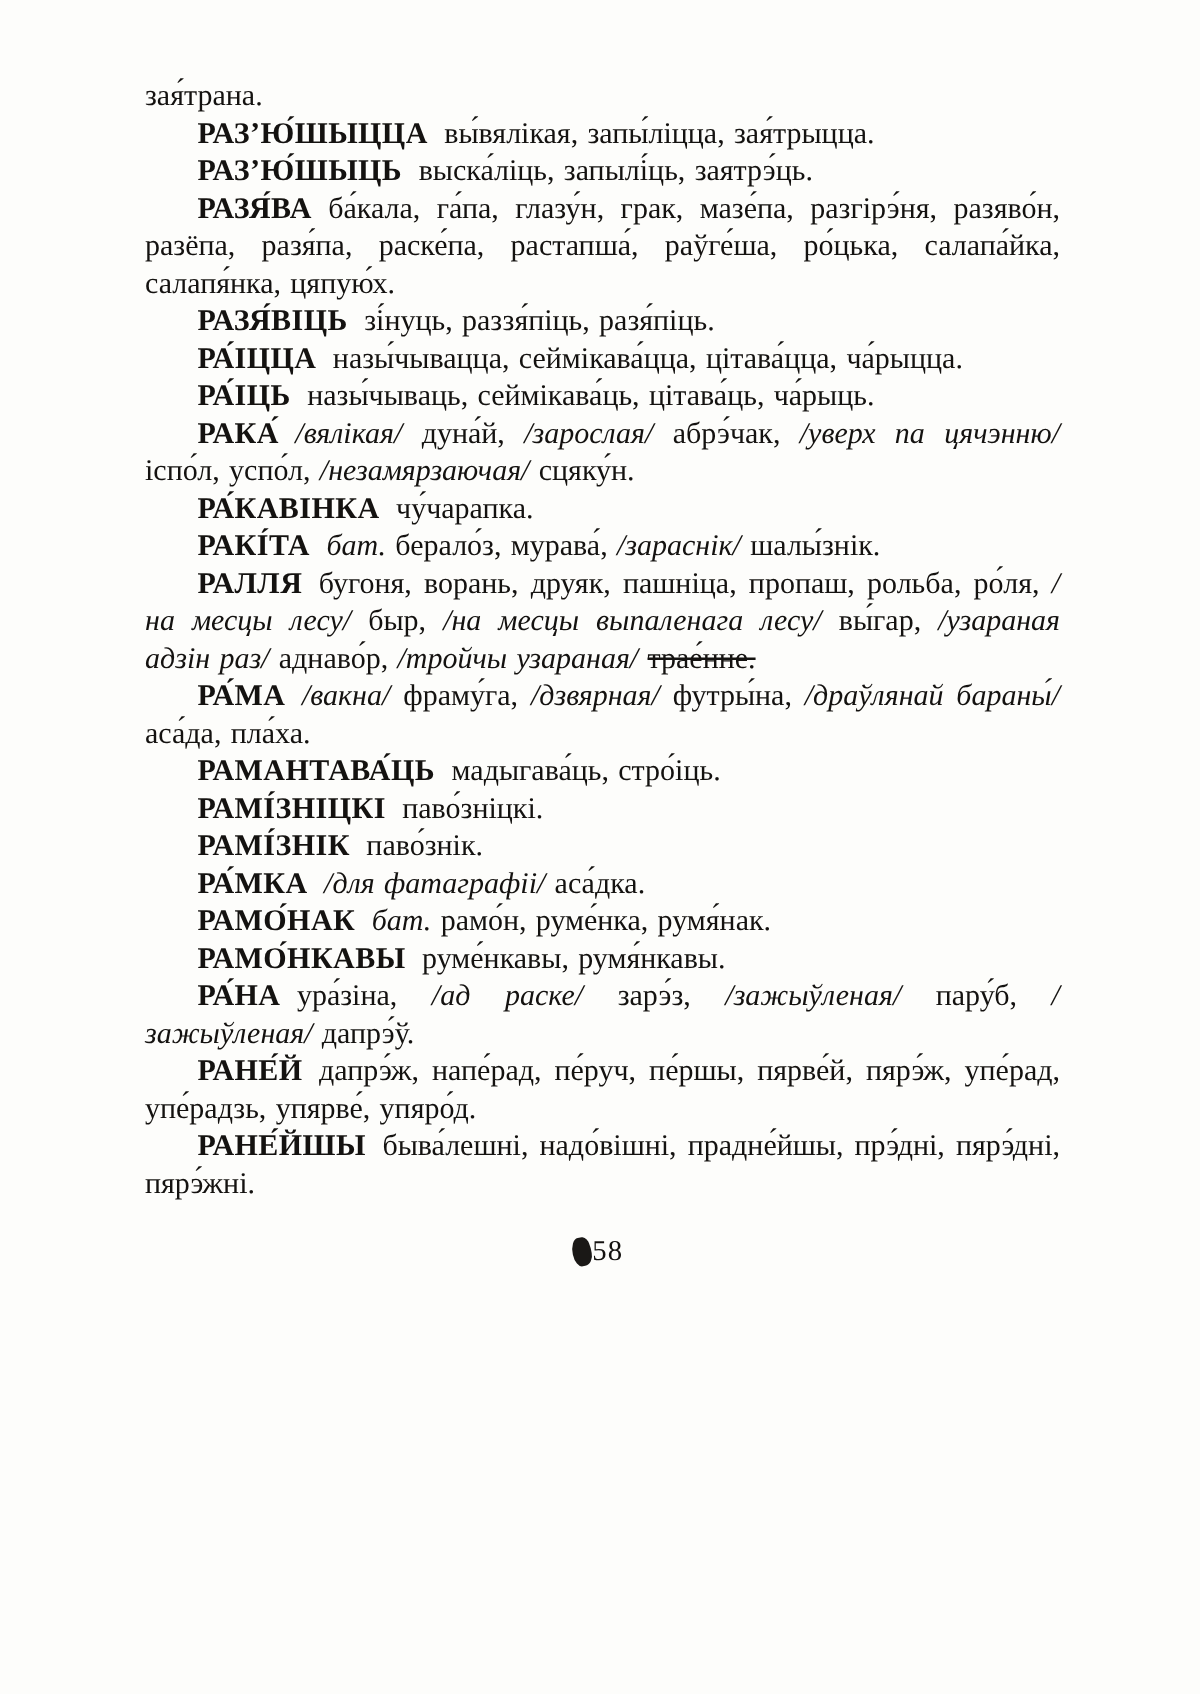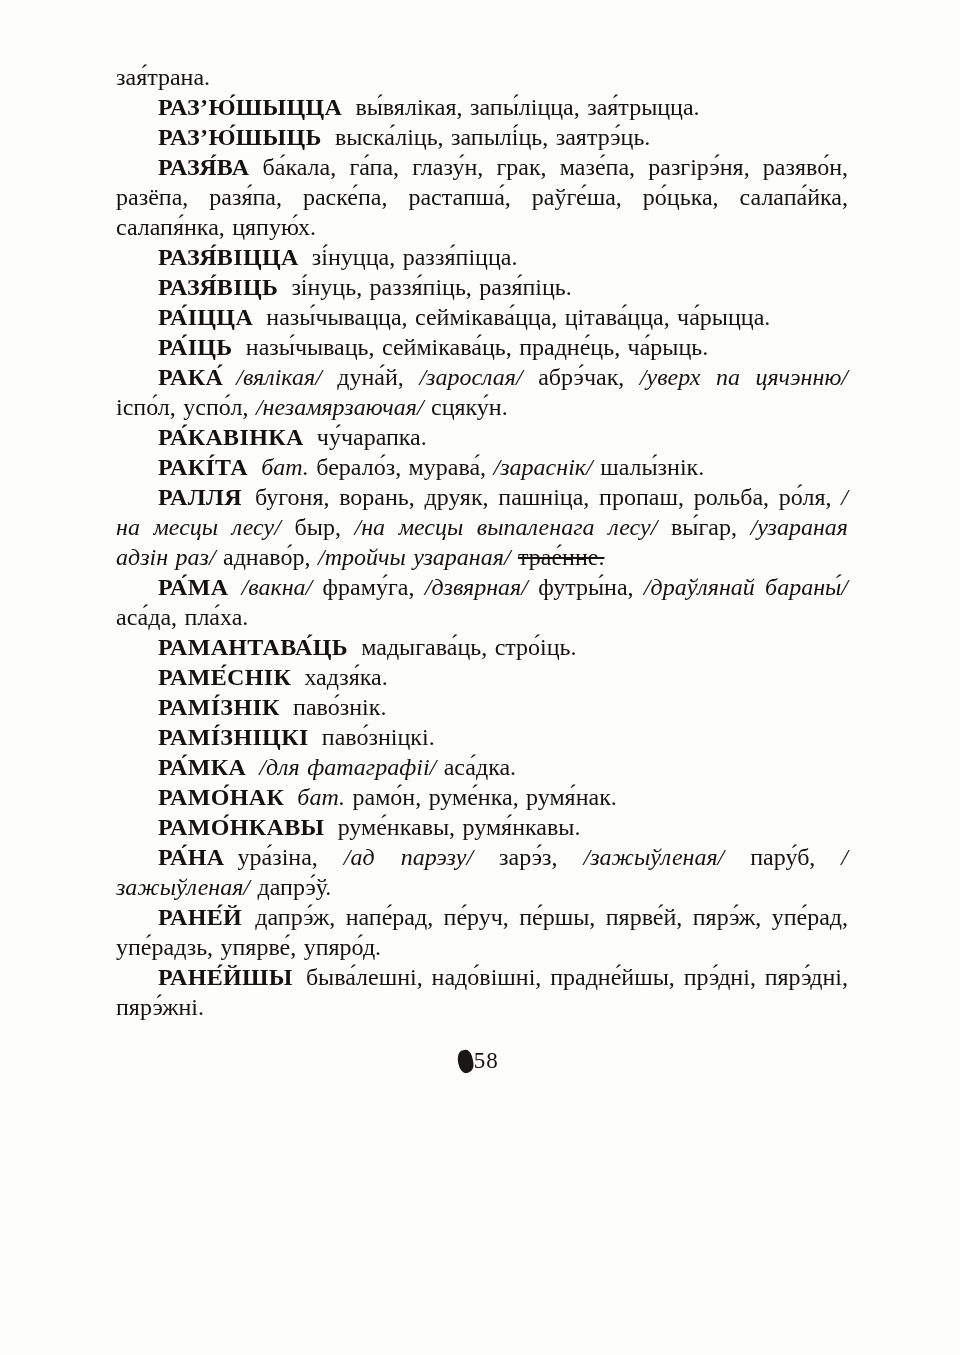--- a/index.html
+++ b/index.html
@@ -68,37 +68,35 @@
 </style>
 </head>
 <body>
 
 <div class="page">
   <div class="text-block">
       <p class="entry noindent"><span class="r">зая́трана.</span></p>
       <p class="entry"><span class="b">РАЗ’Ю́ШЫЦЦА</span><span class="r">вы́вялікая, запы́ліцца, зая́трыцца.</span></p>
       <p class="entry"><span class="b">РАЗ’Ю́ШЫЦЬ</span><span class="r">выска́ліць, запылі́ць, заятрэ́ць.</span></p>
       <p class="entry"><span class="b">РАЗЯ́ВА</span><span class="r">ба́кала, га́па, глазу́н, грак, мазе́па, разгірэ́ня, разяво́н, разёпа, разя́па, раске́па, растапша́, раўге́ша, ро́цька, салапа́йка, салапя́нка, цяпую́х.</span></p>
-      <p class="entry"><span class="b">РАЗЯ́ВІЦЦА</span><span class="r">зі́нуцца, раззя́піцца.</span></p>
       <p class="entry"><span class="b">РАЗЯ́ВІЦЬ</span><span class="r">зі́нуць, раззя́піць, разя́піць.</span></p>
       <p class="entry"><span class="b">РА́ІЦЦА</span><span class="r">назы́чывацца, сеймікава́цца, цітава́цца, ча́рыцца.</span></p>
-      <p class="entry"><span class="b">РА́ІЦЬ</span><span class="r">назы́чываць, сеймікава́ць, прадне́ць, ча́рыць.</span></p>
+      <p class="entry"><span class="b">РА́ІЦЬ</span><span class="r">назы́чываць, сеймікава́ць, цітава́ць, ча́рыць.</span></p>
       <p class="entry"><span class="b">РАКА́</span><span class="i">/вялікая/</span><span class="r"> дуна́й, </span><span class="i">/зарослая/</span><span class="r"> абрэ́чак, </span><span class="i">/уверх па цячэнню/</span><span class="r"> іспо́л, успо́л, </span><span class="i">/незамярзаючая/</span><span class="r"> сцяку́н.</span></p>
       <p class="entry"><span class="b">РА́КАВІНКА</span><span class="r">чу́чарапка.</span></p>
       <p class="entry"><span class="b">РАКІ́ТА</span><span class="i">бат.</span><span class="r"> берало́з, мурава́, </span><span class="i">/зараснік/</span><span class="r"> шалы́знік.</span></p>
       <p class="entry"><span class="b">РАЛЛЯ</span><span class="r">бугоня, ворань, друяк, пашніца, пропаш, рольба, ро́ля, </span><span class="i">/на месцы лесу/</span><span class="r"> быр, </span><span class="i">/на месцы выпаленага лесу/</span><span class="r"> вы́гар, </span><span class="i">/узараная адзін раз/</span><span class="r"> аднаво́р, </span><span class="i">/тройчы узараная/</span><span class="r"> </span><span class="s">трае́нне.</span></p>
       <p class="entry"><span class="b">РА́МА</span><span class="i">/вакна/</span><span class="r"> фраму́га, </span><span class="i">/дзвярная/</span><span class="r"> футры́на, </span><span class="i">/драўлянай бараны́/</span><span class="r"> аса́да, пла́ха.</span></p>
       <p class="entry"><span class="b">РАМАНТАВА́ЦЬ</span><span class="r">мадыгава́ць, стро́іць.</span></p>
-      <p class="entry"><span class="b">РАМЕ́СНІК</span><span class="r">хадзя́ка.</span></p>
+      <p class="entry"><span class="b">РАМІ́ЗНІЦКІ</span><span class="r">паво́зніцкі.</span></p>
       <p class="entry"><span class="b">РАМІ́ЗНІК</span><span class="r">паво́знік.</span></p>
-      <p class="entry"><span class="b">РАМІ́ЗНІЦКІ</span><span class="r">паво́зніцкі.</span></p>
       <p class="entry"><span class="b">РА́МКА</span><span class="i">/для фатаграфіі/</span><span class="r"> аса́дка.</span></p>
       <p class="entry"><span class="b">РАМО́НАК</span><span class="i">бат.</span><span class="r"> рамо́н, руме́нка, румя́нак.</span></p>
       <p class="entry"><span class="b">РАМО́НКАВЫ</span><span class="r">руме́нкавы, румя́нкавы.</span></p>
-      <p class="entry"><span class="b">РА́НА</span><span class="r">ура́зіна, </span><span class="i">/ад парэзу/</span><span class="r"> зарэ́з, </span><span class="i">/зажыўленая/</span><span class="r"> пару́б, </span><span class="i">/зажыўленая/</span><span class="r"> дапрэ́ў.</span></p>
+      <p class="entry"><span class="b">РА́НА</span><span class="r">ура́зіна, </span><span class="i">/ад раске/</span><span class="r"> зарэ́з, </span><span class="i">/зажыўленая/</span><span class="r"> пару́б, </span><span class="i">/зажыўленая/</span><span class="r"> дапрэ́ў.</span></p>
       <p class="entry"><span class="b">РАНЕ́Й</span><span class="r">дапрэ́ж, напе́рад, пе́руч, пе́ршы, пярве́й, пярэ́ж, упе́рад, упе́радзь, упярве́, упяро́д.</span></p>
       <p class="entry"><span class="b">РАНЕ́ЙШЫ</span><span class="r">быва́лешні, надо́вішні, прадне́йшы, прэ́дні, пярэ́дні, пярэ́жні.</span></p>
     </div>
   <div class="page-footer">
     <span class="smudge"></span>
     <span class="page-number">458</span>
   </div>
 </div>
 
 </body></html>

